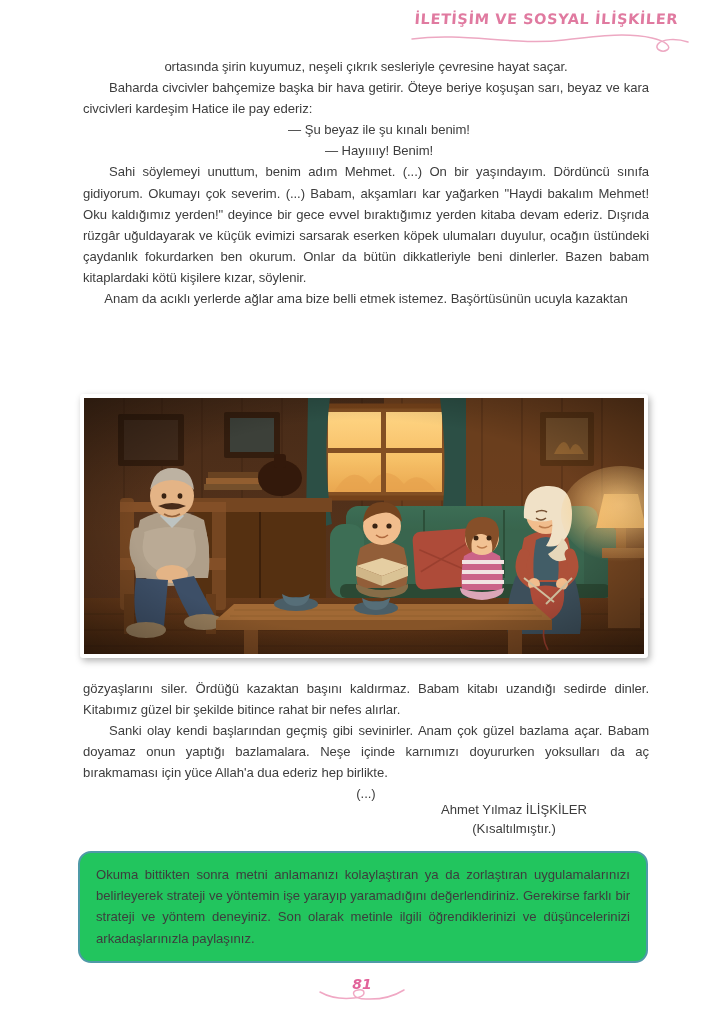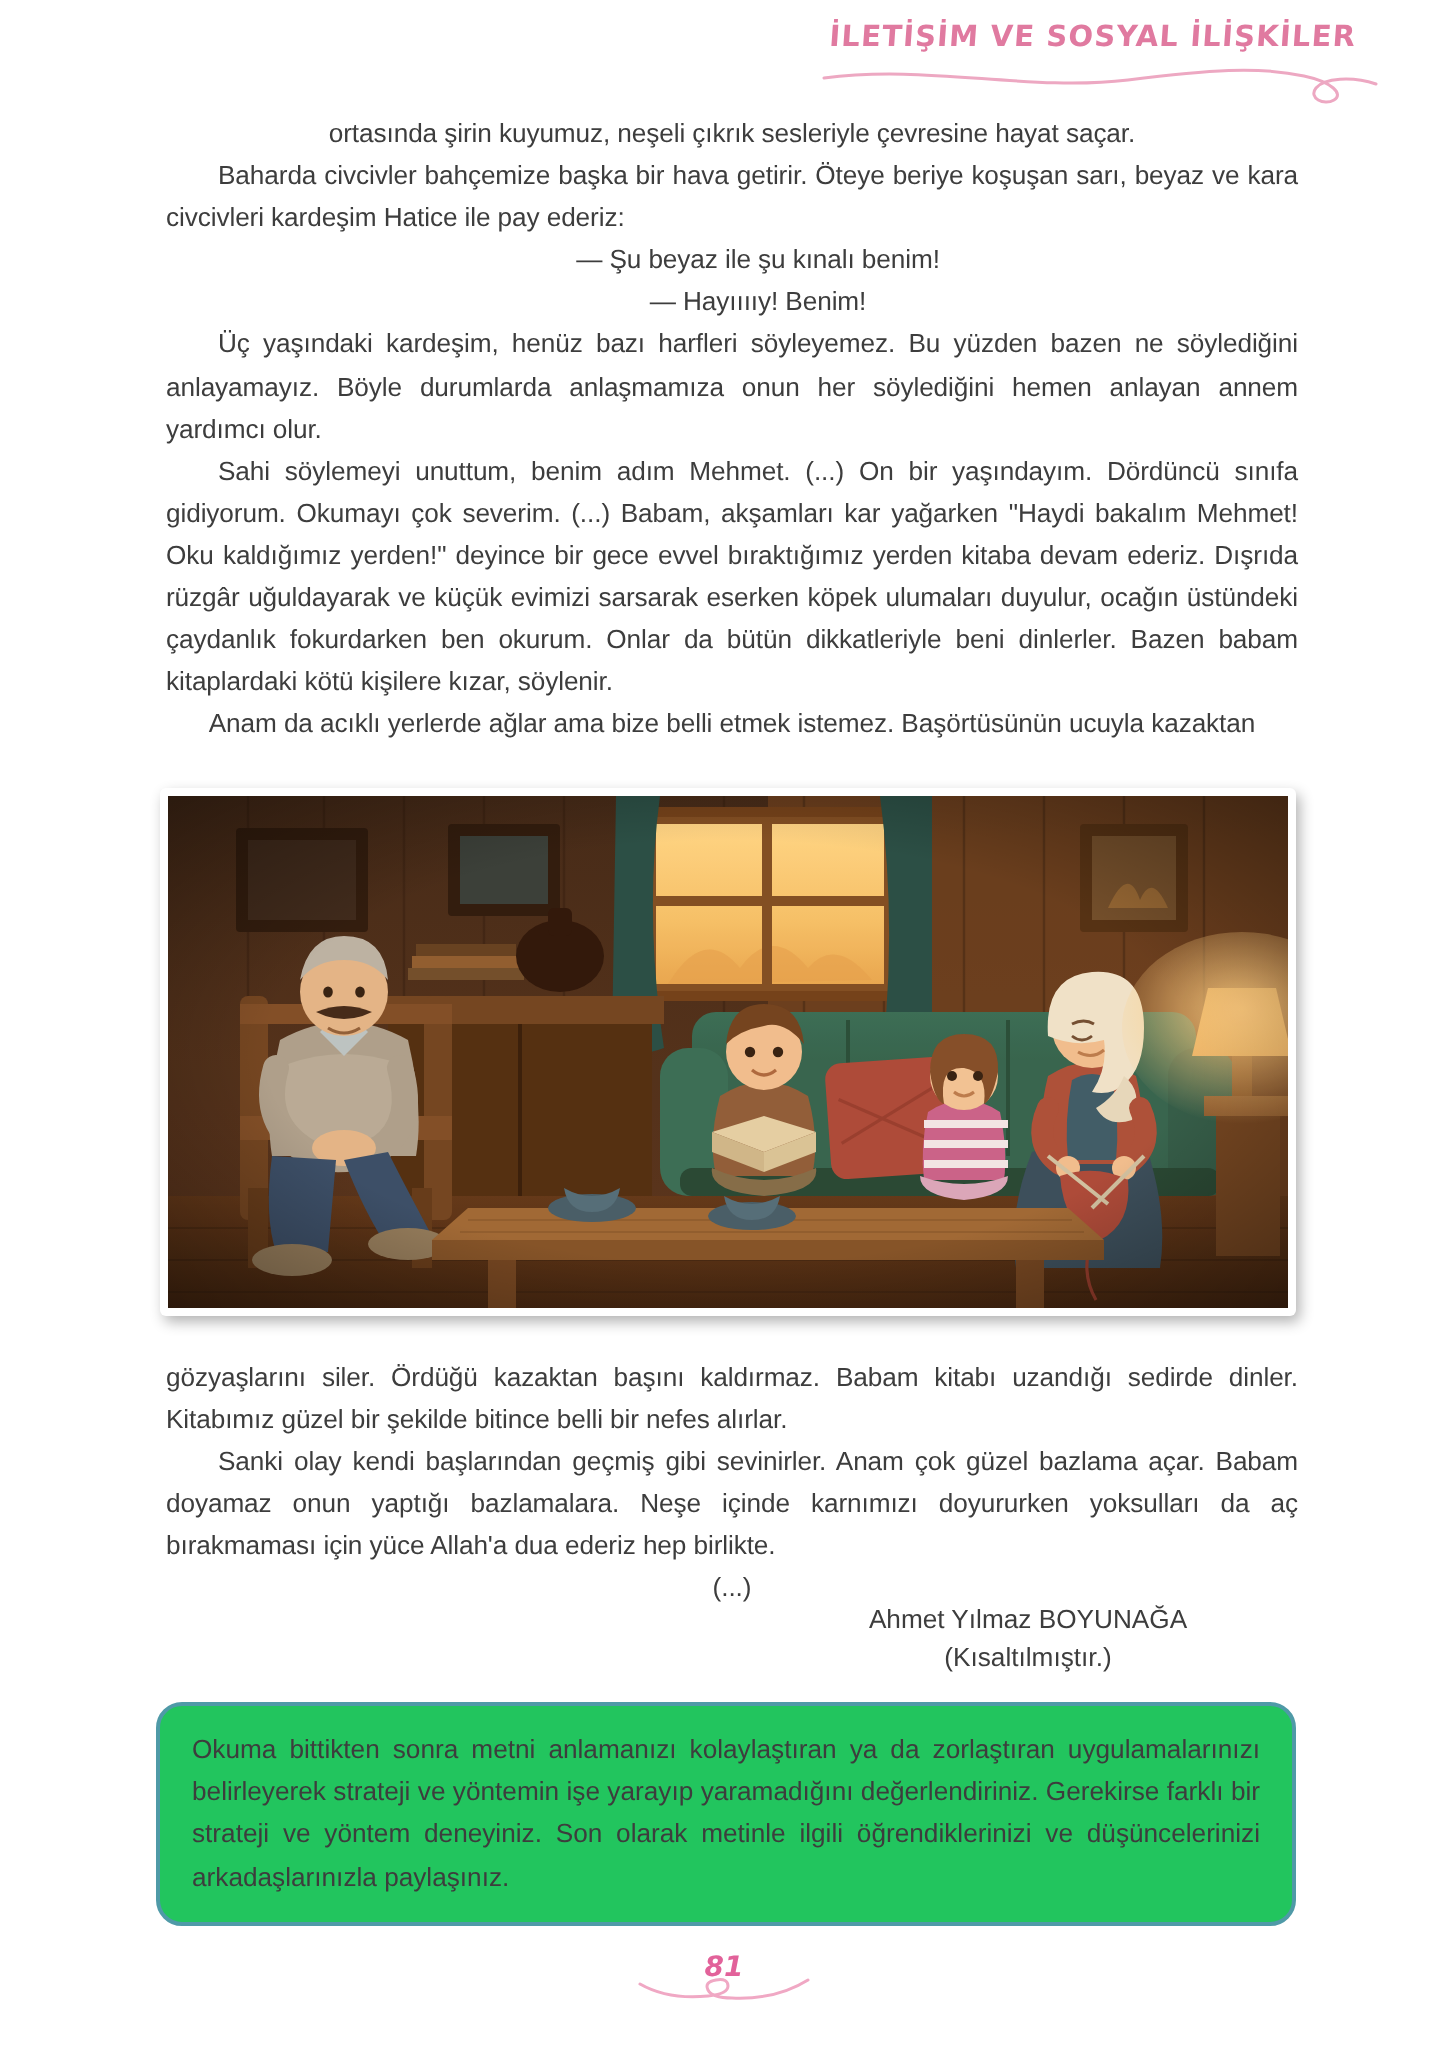--- a/index.html
+++ b/index.html
@@ -156,21 +156,20 @@
   <svg class="header-swoosh" viewBox="0 0 290 28">
     <path d="M8,9 C60,2 110,16 160,10 C200,5 225,3 248,8 C262,11 268,17 263,20 C258,23 250,19 254,14 C258,9 272,8 284,12" fill="none" stroke="#eda8c2" stroke-width="1.5" stroke-linecap="round"></path>
   </svg>
 </div>
 
 <div class="content">
   <p class="body-text">ortasında şirin kuyumuz, neşeli çıkrık sesleriyle çevresine hayat saçar.</p>
   <p class="body-text indent justify">Baharda civcivler bahçemize başka bir hava getirir. Öteye beriye koşuşan sarı, beyaz ve kara civcivleri kardeşim Hatice ile pay ederiz:</p>
   <p class="body-text dash-line">— Şu beyaz ile şu kınalı benim!</p>
   <p class="body-text dash-line">— Hayııııy! Benim!</p>
-  <p class="body-text indent justify">Üç yaşındaki kardeşim, henüz bazı harfleri söyleyemez. Bu yüzden bazen ne söylediğini anlayamayız. Böyle durumlarda anlaşmamıza onun her söylediğini hemen anlayan annem yardımcı olur.</p>
   <p class="body-text indent justify">Sahi söylemeyi unuttum, benim adım Mehmet. (...) On bir yaşındayım. Dördüncü sınıfa gidiyorum. Okumayı çok severim. (...) Babam, akşamları kar yağarken "Haydi bakalım Mehmet! Oku kaldığımız yerden!" deyince bir gece evvel bıraktığımız yerden kitaba devam ederiz. Dışrıda rüzgâr uğuldayarak ve küçük evimizi sarsarak eserken köpek ulumaları duyulur, ocağın üstündeki çaydanlık fokurdarken ben okurum. Onlar da bütün dikkatleriyle beni dinlerler. Bazen babam kitaplardaki kötü kişilere kızar, söylenir.</p>
   <p class="body-text">Anam da acıklı yerlerde ağlar ama bize belli etmek istemez. Başörtüsünün ucuyla kazaktan</p>
 </div>
 
 <div class="figure">
   <div class="figure-inner">
     <svg class="illus" viewBox="0 0 560 256" preserveAspectRatio="none">
       <defs>
         <linearGradient id="wall" x1="0" y1="0" x2="0" y2="1">
           <stop offset="0%" stop-color="#3a2316"></stop>
@@ -408,27 +407,27 @@
       <radialGradient id="vig" cx="50%" cy="50%" r="75%">
         <stop offset="55%" stop-color="#000" stop-opacity="0"></stop>
         <stop offset="100%" stop-color="#000" stop-opacity="0.45"></stop>
       </radialGradient>
       <rect x="0" y="0" width="560" height="256" fill="url(#vig)"></rect>
     </svg>
   </div>
 </div>
 
 <div class="content" style="top:678px;">
-  <p class="body-text justify">gözyaşlarını siler. Ördüğü kazaktan başını kaldırmaz. Babam kitabı uzandığı sedirde dinler. Kitabımız güzel bir şekilde bitince belli bir nefes alırlar.</p>
+  <p class="body-text justify">gözyaşlarını siler. Ördüğü kazaktan başını kaldırmaz. Babam kitabı uzandığı sedirde dinler. Kitabımız güzel bir şekilde bitince rahat bir nefes alırlar.</p>
   <p class="body-text indent justify">Sanki olay kendi başlarından geçmiş gibi sevinirler. Anam çok güzel bazlama açar. Babam doyamaz onun yaptığı bazlamalara. Neşe içinde karnımızı doyururken yoksulları da aç bırakmaması için yüce Allah'a dua ederiz hep birlikte.</p>
   <p class="body-text">(...)</p>
 </div>
 
 <div class="author-block">
-  <div>Ahmet Yılmaz BOYUNAĞA</div>
+  <div>Ahmet Yılmaz İLİŞKİLER</div>
   <div>(Kısaltılmıştır.)</div>
 </div>
 
 <div class="callout">
   <p>Okuma bittikten sonra metni anlamanızı kolaylaştıran ya da zorlaştıran uygulamalarınızı belirleyerek strateji ve yöntemin işe yarayıp yaramadığını değerlendiriniz. Gerekirse farklı bir strateji ve yöntem deneyiniz. Son olarak metinle ilgili öğrendiklerinizi ve düşüncelerinizi arkadaşlarınızla paylaşınız.</p>
 </div>
 
 <div class="page-number-wrap">
   <svg class="page-number-svg" width="120" height="40" viewBox="0 0 120 40">
     <path d="M18,26 q14,8 34,6 q10,-1 10,-5 q0,-4 -6,-3 q-6,1 -4,5 q2,4 12,4 q22,1 38,-9" fill="none" stroke="#f0a8c4" stroke-width="1.5" stroke-linecap="round"></path>

